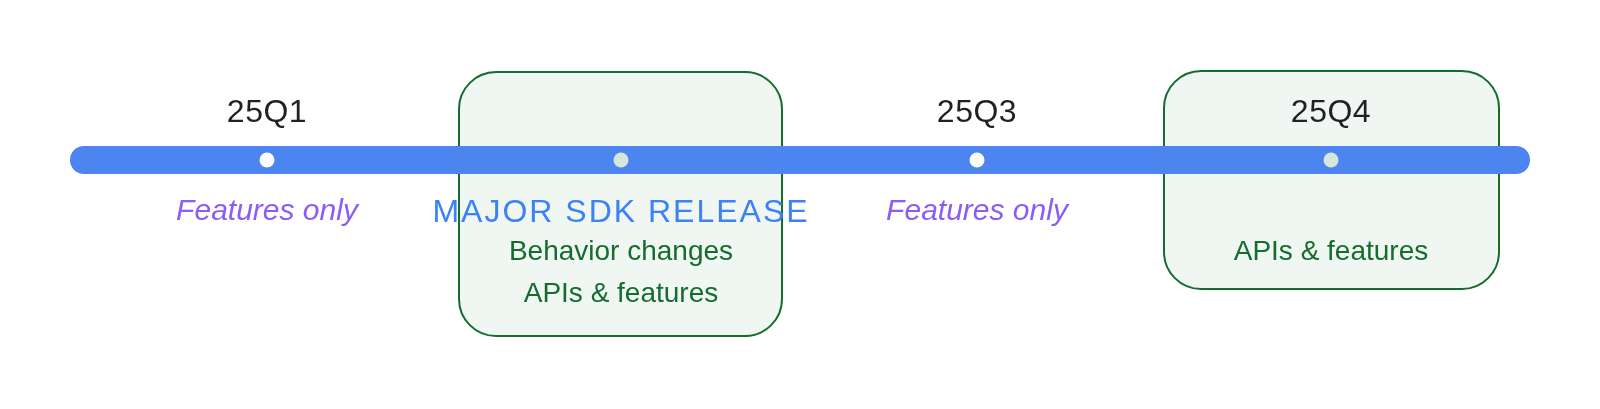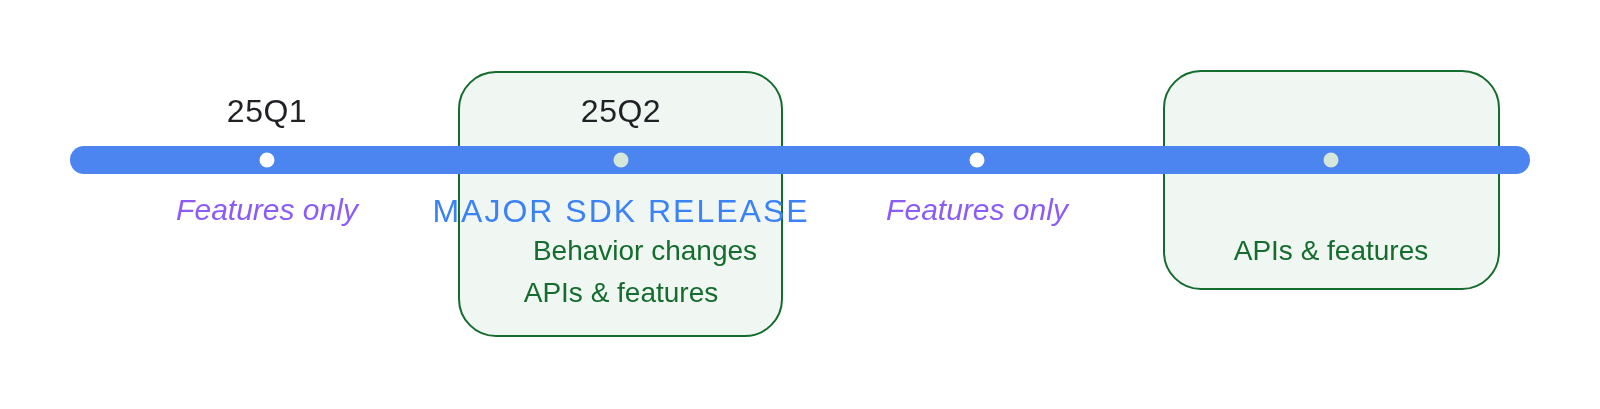--- a/index.html
+++ b/index.html
@@ -97,24 +97,25 @@
   <div class="release-box box-q4"></div>
 
   <div class="timeline-bar"></div>
 
   <div class="dot dot-plain" style="left:267px"></div>
   <div class="dot dot-release" style="left:621px"></div>
   <div class="dot dot-plain" style="left:977px"></div>
   <div class="dot dot-release" style="left:1331px"></div>
 
   <div class="txt q-label" style="left:267px">25Q1</div>
-  <div class="txt q-label" style="left:621px">25Q2</div>
+  <div class="txt q-label" style="left:977px">25Q3</div>
+  <div class="txt q-label" style="left:1331px">25Q4</div>
 
   <div class="txt note" style="left:267px">Features only</div>
   <div class="txt note" style="left:977px">Features only</div>
 
   <div class="txt release-title" style="left:621px">MAJOR SDK RELEASE</div>
-  <div class="txt release-line line-a" style="left:645px">Behavior changes</div>
+  <div class="txt release-line line-a" style="left:621px">Behavior changes</div>
   <div class="txt release-line line-b" style="left:621px">APIs &amp; features</div>
 
   <div class="txt release-line line-a" style="left:1331px">APIs &amp; features</div>
 
 </div>
 
 </body></html>

